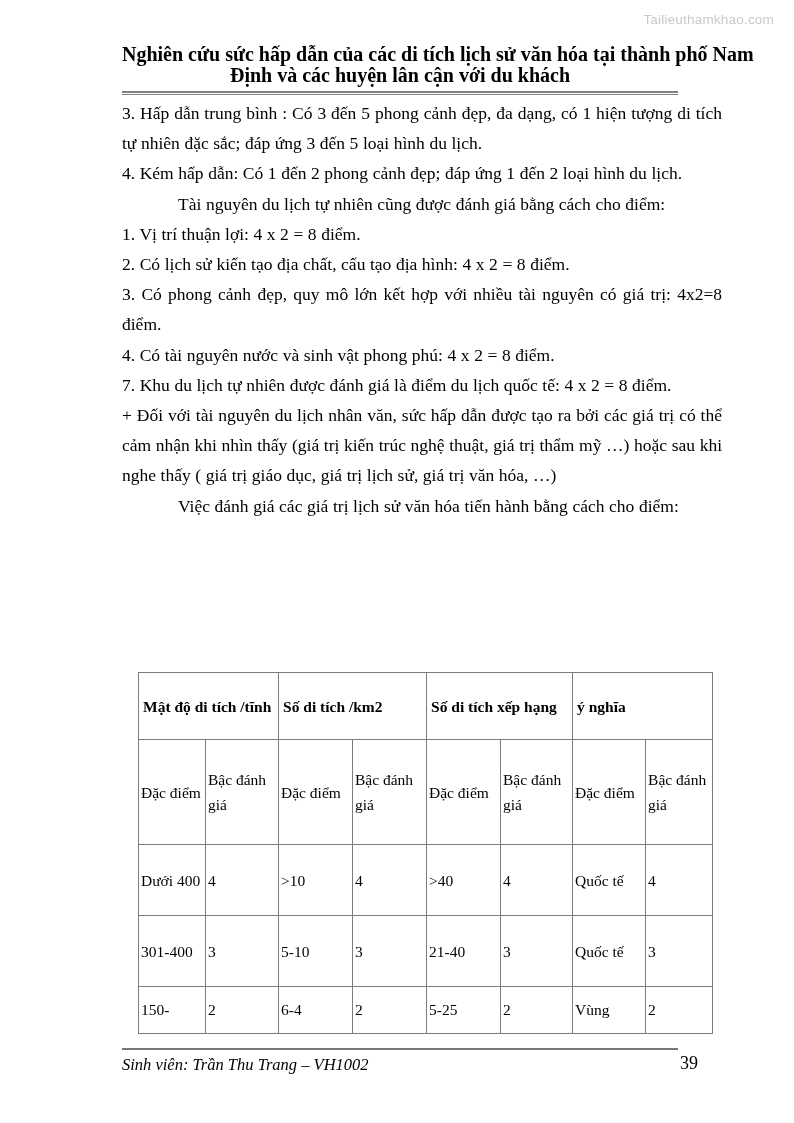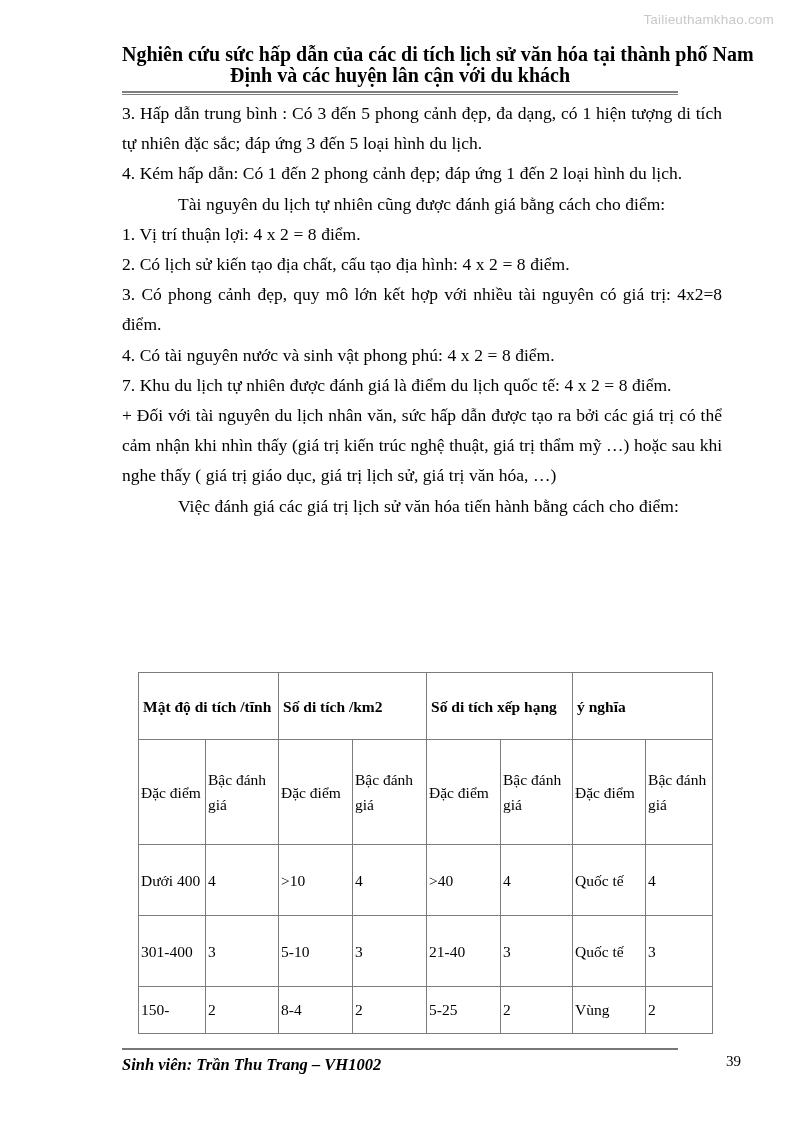--- a/index.html
+++ b/index.html
@@ -134,30 +134,30 @@
     top: 1048px;
     left: 122px;
     width: 556px;
     border-top: 2px solid #777777;
   }
   .doc-footer {
     position: absolute;
     top: 1055px;
     left: 122px;
     width: 600px;
-    font-weight: bold;
+    font-weight: normal;
     font-style: italic;
     font-size: 16.5px;
     white-space: nowrap;
   }
   .page-num {
     position: absolute;
     top: 1053px;
-    left: 726px;
-    font-size: 15px;
+    left: 680px;
+    font-size: 18px;
   }
 </style>
 </head>
 <body>
 
 <div class="page">
 
   <div class="watermark">Tailieuthamkhao.com</div>
 
   <div class="doc-header">
@@ -224,21 +224,21 @@
           <td class="tall">5-10</td>
           <td class="tall">3</td>
           <td class="tall">21-40</td>
           <td class="tall">3</td>
           <td class="tall">Quốc tế</td>
           <td class="tall">3</td>
         </tr>
         <tr>
           <td class="short">150-</td>
           <td class="short">2</td>
-          <td class="short">8-4</td>
+          <td class="short">6-4</td>
           <td class="short">2</td>
           <td class="short">5-25</td>
           <td class="short">2</td>
           <td class="short">Vùng</td>
           <td class="short">2</td>
         </tr>
       </tbody>
     </table>
   </div>
 

